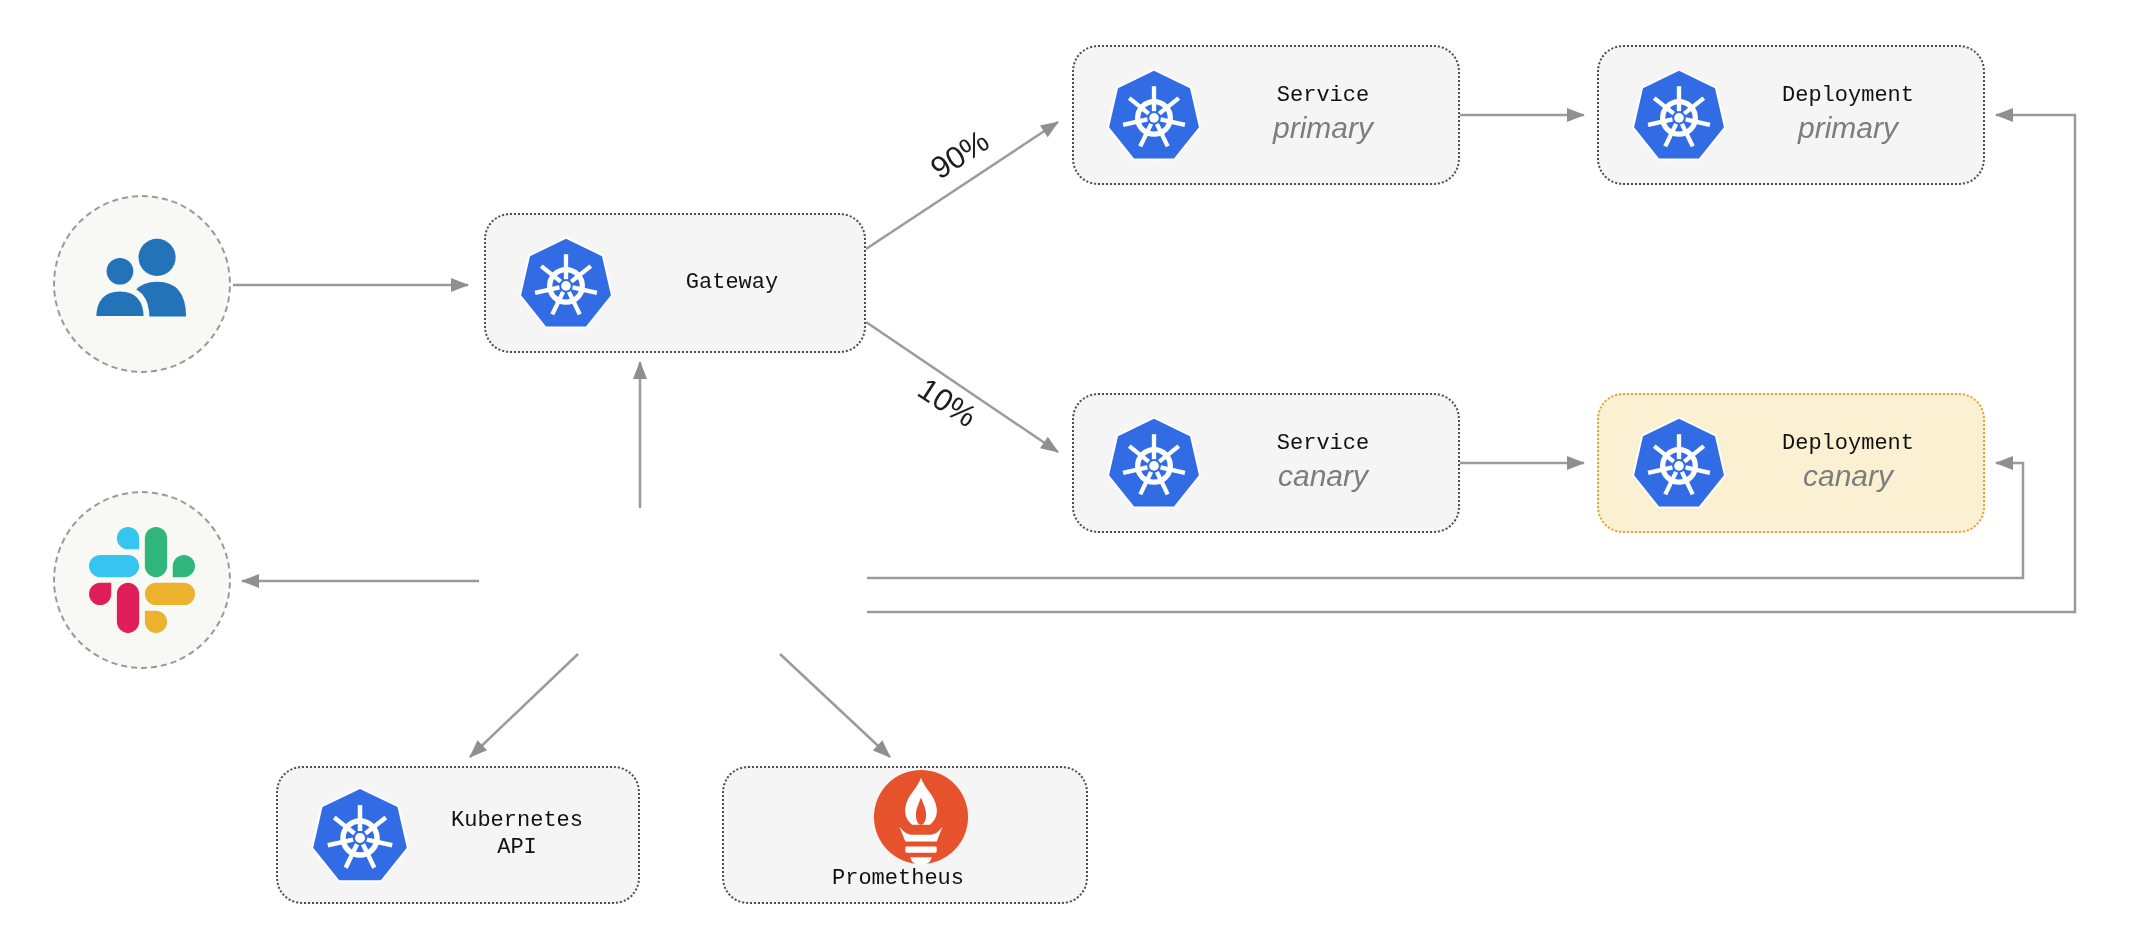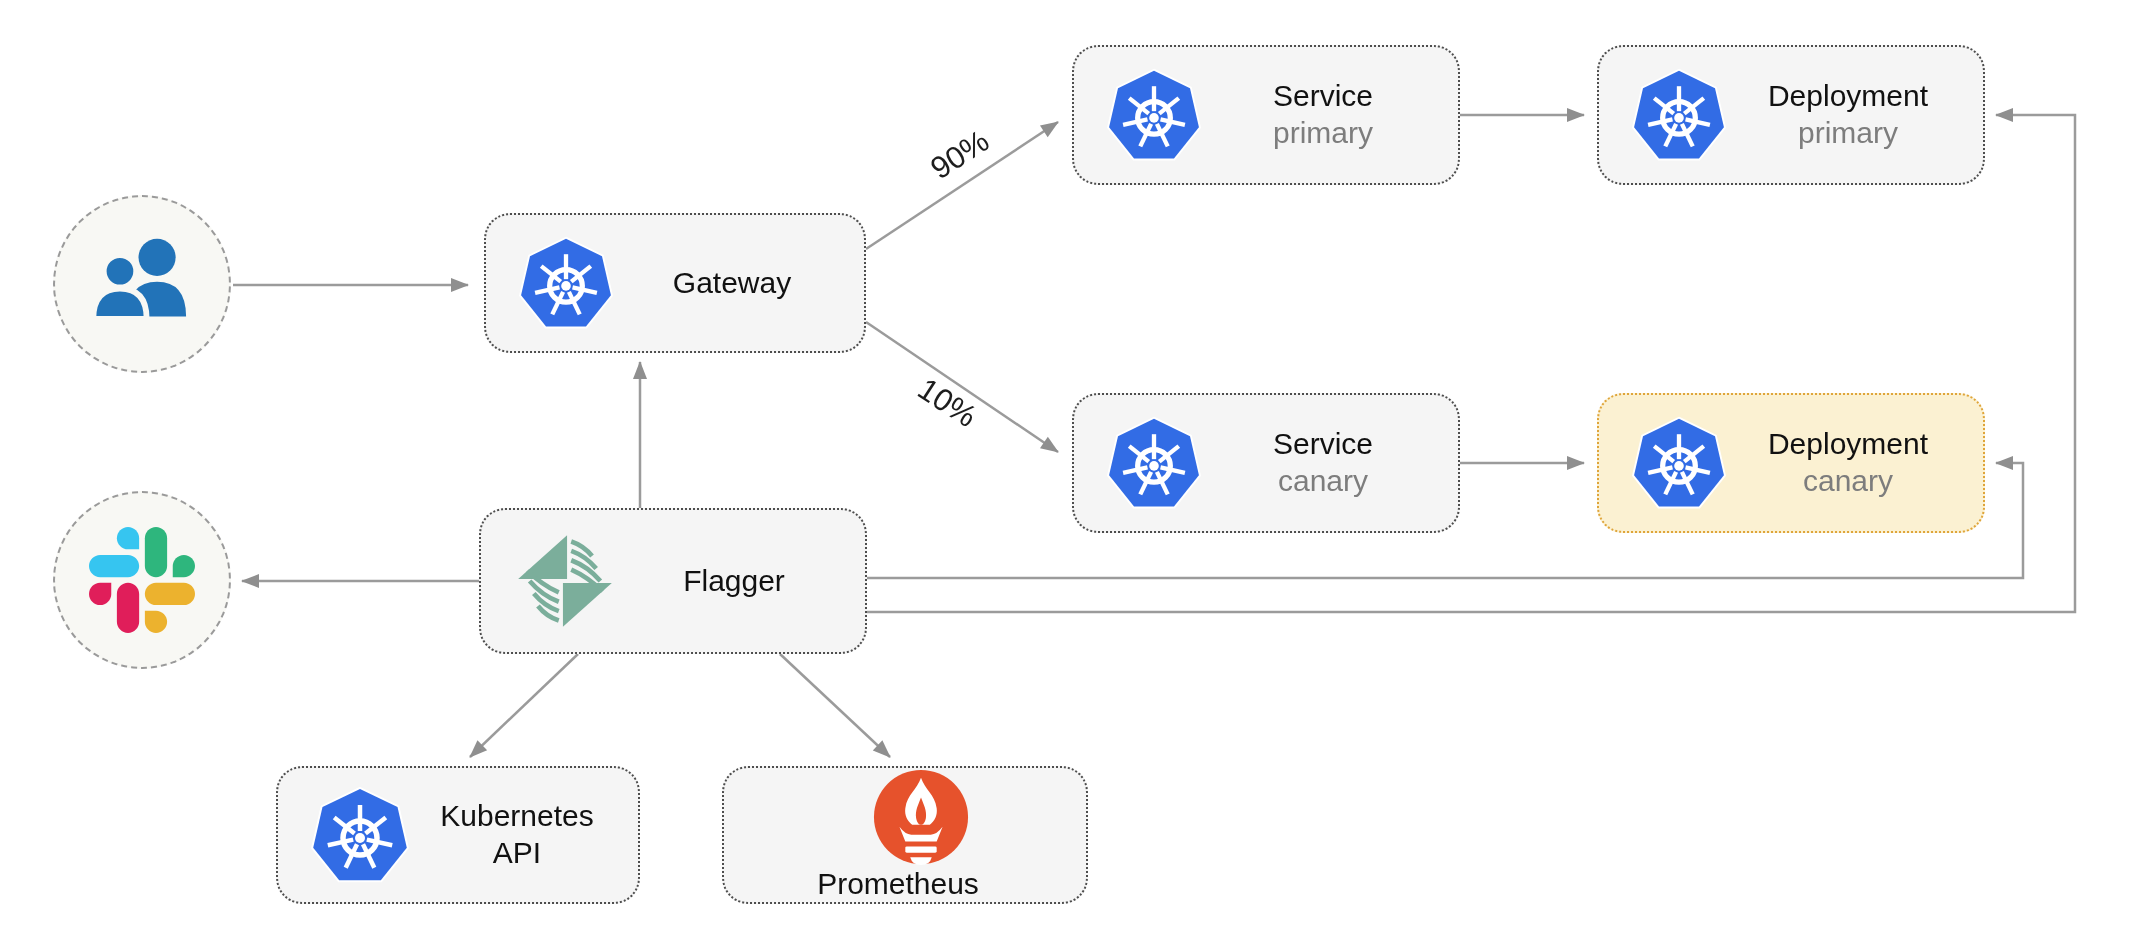--- a/index.html
+++ b/index.html
@@ -16,22 +16,22 @@
     background:var(--node-background);
     border:2px dotted var(--node-border);
     border-radius:26px;box-sizing:border-box;
   }
   .node.canary{
     background:var(--canary-background);
     border-color:var(--canary-border);
   }
   .node .icon{flex:none;margin-left:32px;}
   .labels{flex:1;text-align:center;margin-right:14px;line-height:1.22;}
-  .l1{font-size:30px;color:var(--label-text);}
-  .l2{font-size:30px;color:var(--sublabel-text);}
+  .l1{font-size:22px;color:var(--label-text);font-family:Liberation Mono, monospace;}
+  .l2{font-size:30px;color:var(--sublabel-text);font-style:italic;}
 
   .circle{
     position:absolute;width:178px;height:178px;border-radius:50%;
     background:#f8f8f4;border:2px dashed #9a9a9a;box-sizing:border-box;
     display:flex;align-items:center;justify-content:center;
   }
 
   .edge-label{
     position:absolute;width:110px;height:44px;line-height:44px;text-align:center;
     font-size:31px;color:#1d1d1d;
@@ -198,39 +198,20 @@
         <line x1="44.5" y1="48.6" x2="24.2" y2="32.4"></line>
       </g>
       <circle class="k8s-fill" cx="50" cy="53" r="5"></circle>
     </svg>
     <div class="labels">
       <div class="l1">Deployment</div>
       <div class="l2">canary</div>
     </div>
   </div>
 
-  <div class="node" style="left:479px;top:508px;width:388px;height:146px;">
-    <svg class="icon" width="104" height="104" viewBox="0 0 100 100">
-      <polygon class="flg" points="5,48 52,6 52,48"></polygon>
-      <polygon class="flg" points="95,52 48,94 48,52"></polygon>
-      <g class="flg-s">
-        <path d="M56,12 Q68,16 76,26"></path>
-        <path d="M56,21 Q70,26 80,38"></path>
-        <path d="M56,30 Q72,36 84,50"></path>
-        <path d="M56,39 Q72,46 86,60"></path>
-        <path d="M44,88 Q32,84 24,74"></path>
-        <path d="M44,79 Q30,74 20,62"></path>
-        <path d="M44,70 Q28,64 16,50"></path>
-        <path d="M44,61 Q28,54 14,40"></path>
-      </g>
-    </svg>
-    <div class="labels">
-      <div class="l1">Flagger</div>
-    </div>
-  </div>
 
   <div class="node" style="left:276px;top:766px;width:364px;height:138px;justify-content:flex-end;">
     <svg class="icon" width="100" height="100" viewBox="0 0 100 100">
       <polygon class="k8s-hept" points="50,4 87.5,22.1 96.8,62.7 70.8,95.3 29.2,95.3 3.2,62.7 12.5,22.1"></polygon>
       <circle class="k8s-wheel" cx="50" cy="53" r="17" stroke-width="5.5"></circle>
       <g class="k8s-wheel" stroke-width="4.5">
         <line x1="50" y1="46" x2="50" y2="20"></line>
           <line x1="55.5" y1="48.6" x2="75.8" y2="32.4"></line>
         <line x1="56.8" y1="54.6" x2="82.2" y2="60.3"></line>
           <line x1="53" y1="59.3" x2="64.3" y2="82.7"></line>

